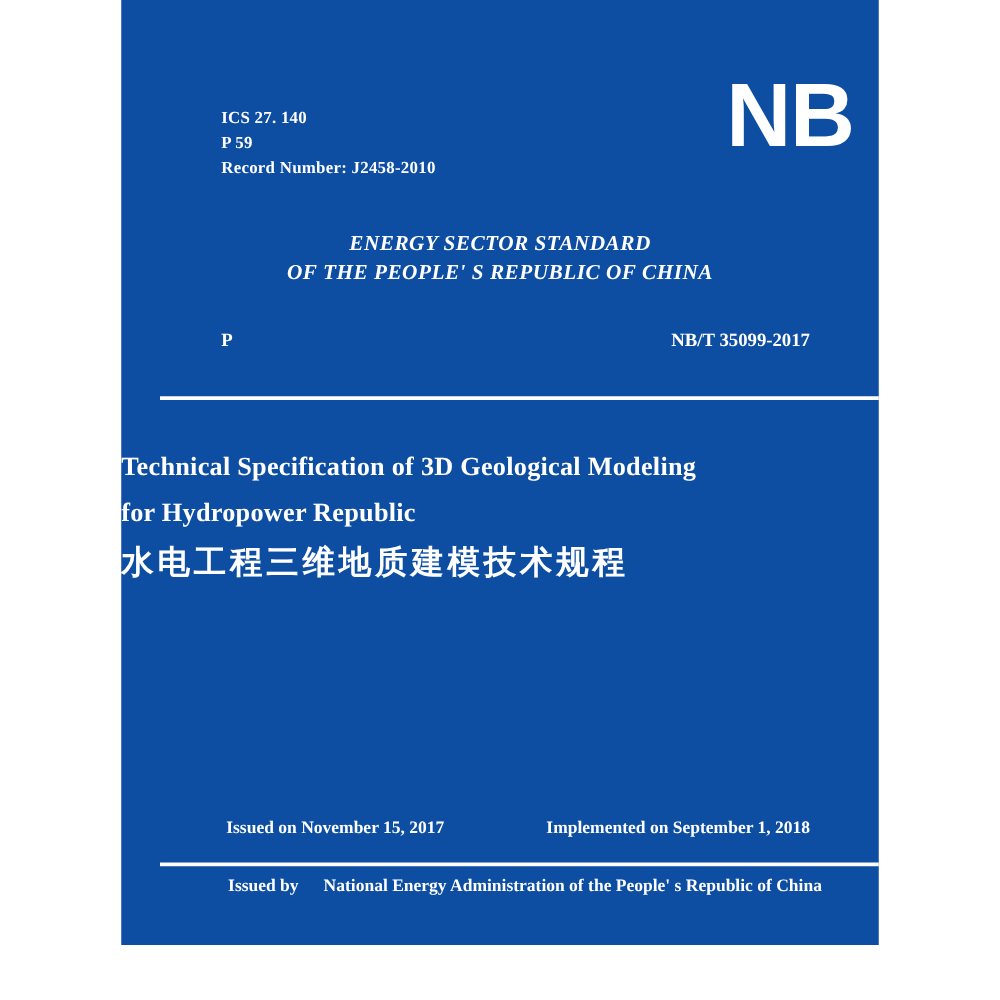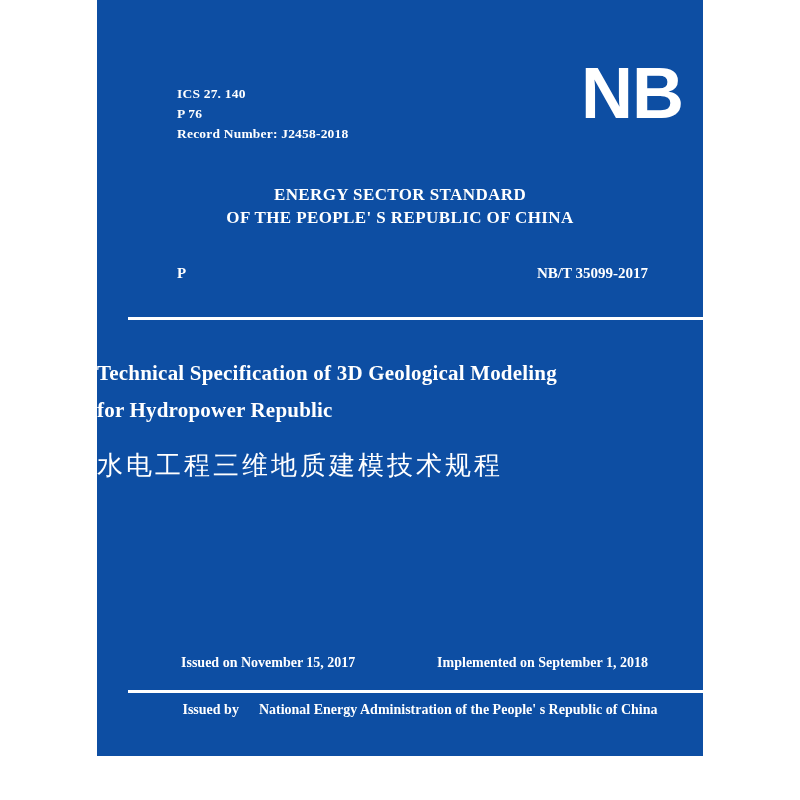--- a/index.html
+++ b/index.html
@@ -45,20 +45,21 @@
   }
   .org-block {
     left: 0; right: 0; top: 183px;
     text-align: center;
   }
   .org-en {
     font-weight: bold;
     font-size: 17px;
     line-height: 23px;
     letter-spacing: 0.4px;
+    font-style: italic;
   }
   .org-zh {
     font-family: "DejaVu Sans", sans-serif;
     font-weight: bold;
     font-size: 17px;
     margin-top: 4px;
     letter-spacing: 2px;
   }
   .code-row {
     left: 80px; right: 55px; top: 265px;
@@ -79,23 +80,23 @@
     text-align: left;
   }
   .title-en {
     font-weight: bold;
     font-size: 21px;
     line-height: 37px;
     letter-spacing: 0.2px;
   }
   .title-zh {
     font-family: "DejaVu Sans", sans-serif;
-    font-weight: normal;
+    font-weight: bold;
     font-size: 26px;
-    margin-top: 19px;
+    margin-top: 3px;
     letter-spacing: 3px;
   }
   .dates-row {
     left: 84px; right: 55px; top: 655px;
     display: flex;
     justify-content: space-between;
     font-weight: bold;
     font-size: 14px;
     gap: 23px;
   }
@@ -109,22 +110,22 @@
   .issuer-row .issuer-name { margin-left: 20px; }
 </style>
 </head>
 <body>
 
 <div class="page">
   <div class="cover">
 
     <div class="ics-block">
       <div>ICS 27. 140</div>
-      <div>P 76</div>
-      <div>Record Number: J2458-2018</div>
+      <div>P 59</div>
+      <div>Record Number: J2458-2010</div>
     </div>
 
     <div class="nb-logo">NB</div>
 
     <div class="org-block">
       <div class="org-en">ENERGY SECTOR STANDARD</div>
       <div class="org-en">OF THE PEOPLE' S REPUBLIC OF CHINA</div>
     </div>
 
     <div class="code-row">

